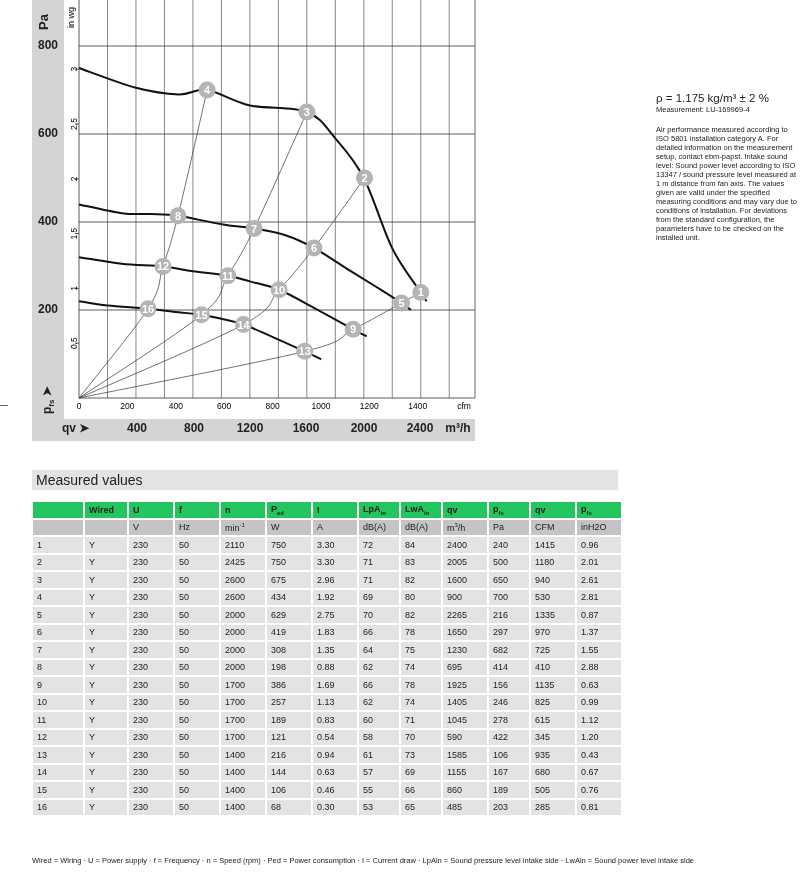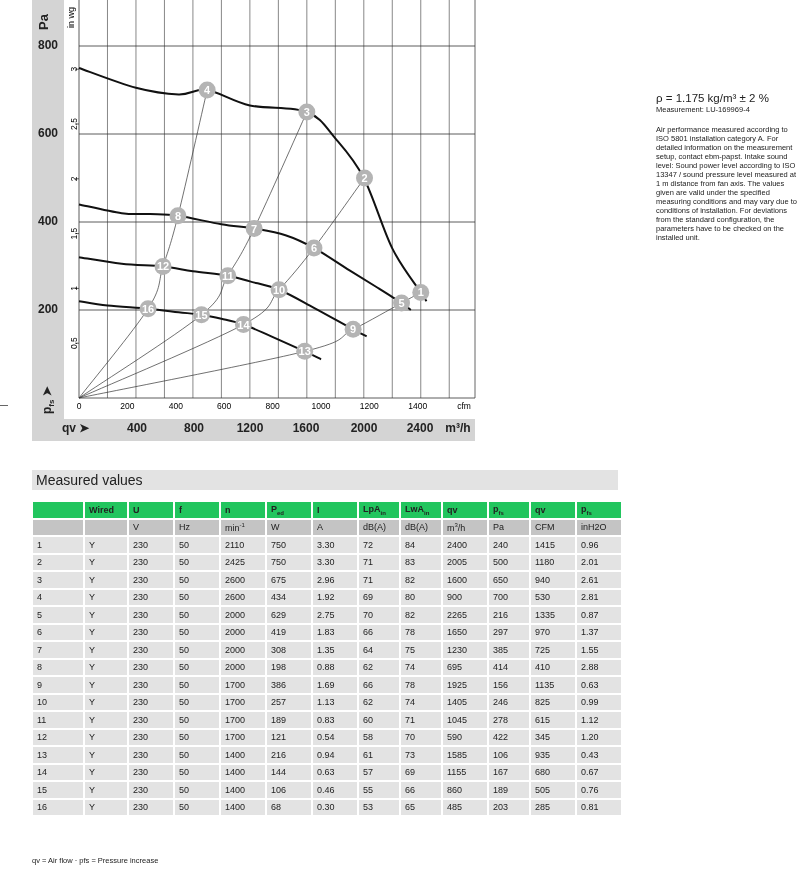--- a/index.html
+++ b/index.html
@@ -308,21 +308,21 @@
         <td class="c0">7</td>
         <td class="c1">Y</td>
         <td class="c2">230</td>
         <td class="c3">50</td>
         <td class="c4">2000</td>
         <td class="c5">308</td>
         <td class="c6">1.35</td>
         <td class="c7">64</td>
         <td class="c8">75</td>
         <td class="c9">1230</td>
-        <td class="c10">385</td>
+        <td class="c10">682</td>
         <td class="c11">725</td>
         <td class="c12">1.55</td>
       </tr>
       <tr>
         <td class="c0">8</td>
         <td class="c1">Y</td>
         <td class="c2">230</td>
         <td class="c3">50</td>
         <td class="c4">2000</td>
         <td class="c5">198</td>
@@ -451,14 +451,14 @@
         <td class="c8">65</td>
         <td class="c9">485</td>
         <td class="c10">203</td>
         <td class="c11">285</td>
         <td class="c12">0.81</td>
       </tr>
     </tbody>
 </table>
 
 <div class="legend">
-  <div>qv = Air flow · pfs = Pressure increase</div>
+  <div>Wired = Wiring · U = Power supply · f = Frequency · n = Speed (rpm) · Ped = Power consumption · I = Current draw · LpAin = Sound pressure level intake side · LwAin = Sound power level intake side</div>
 </div>
 
 </body></html>

